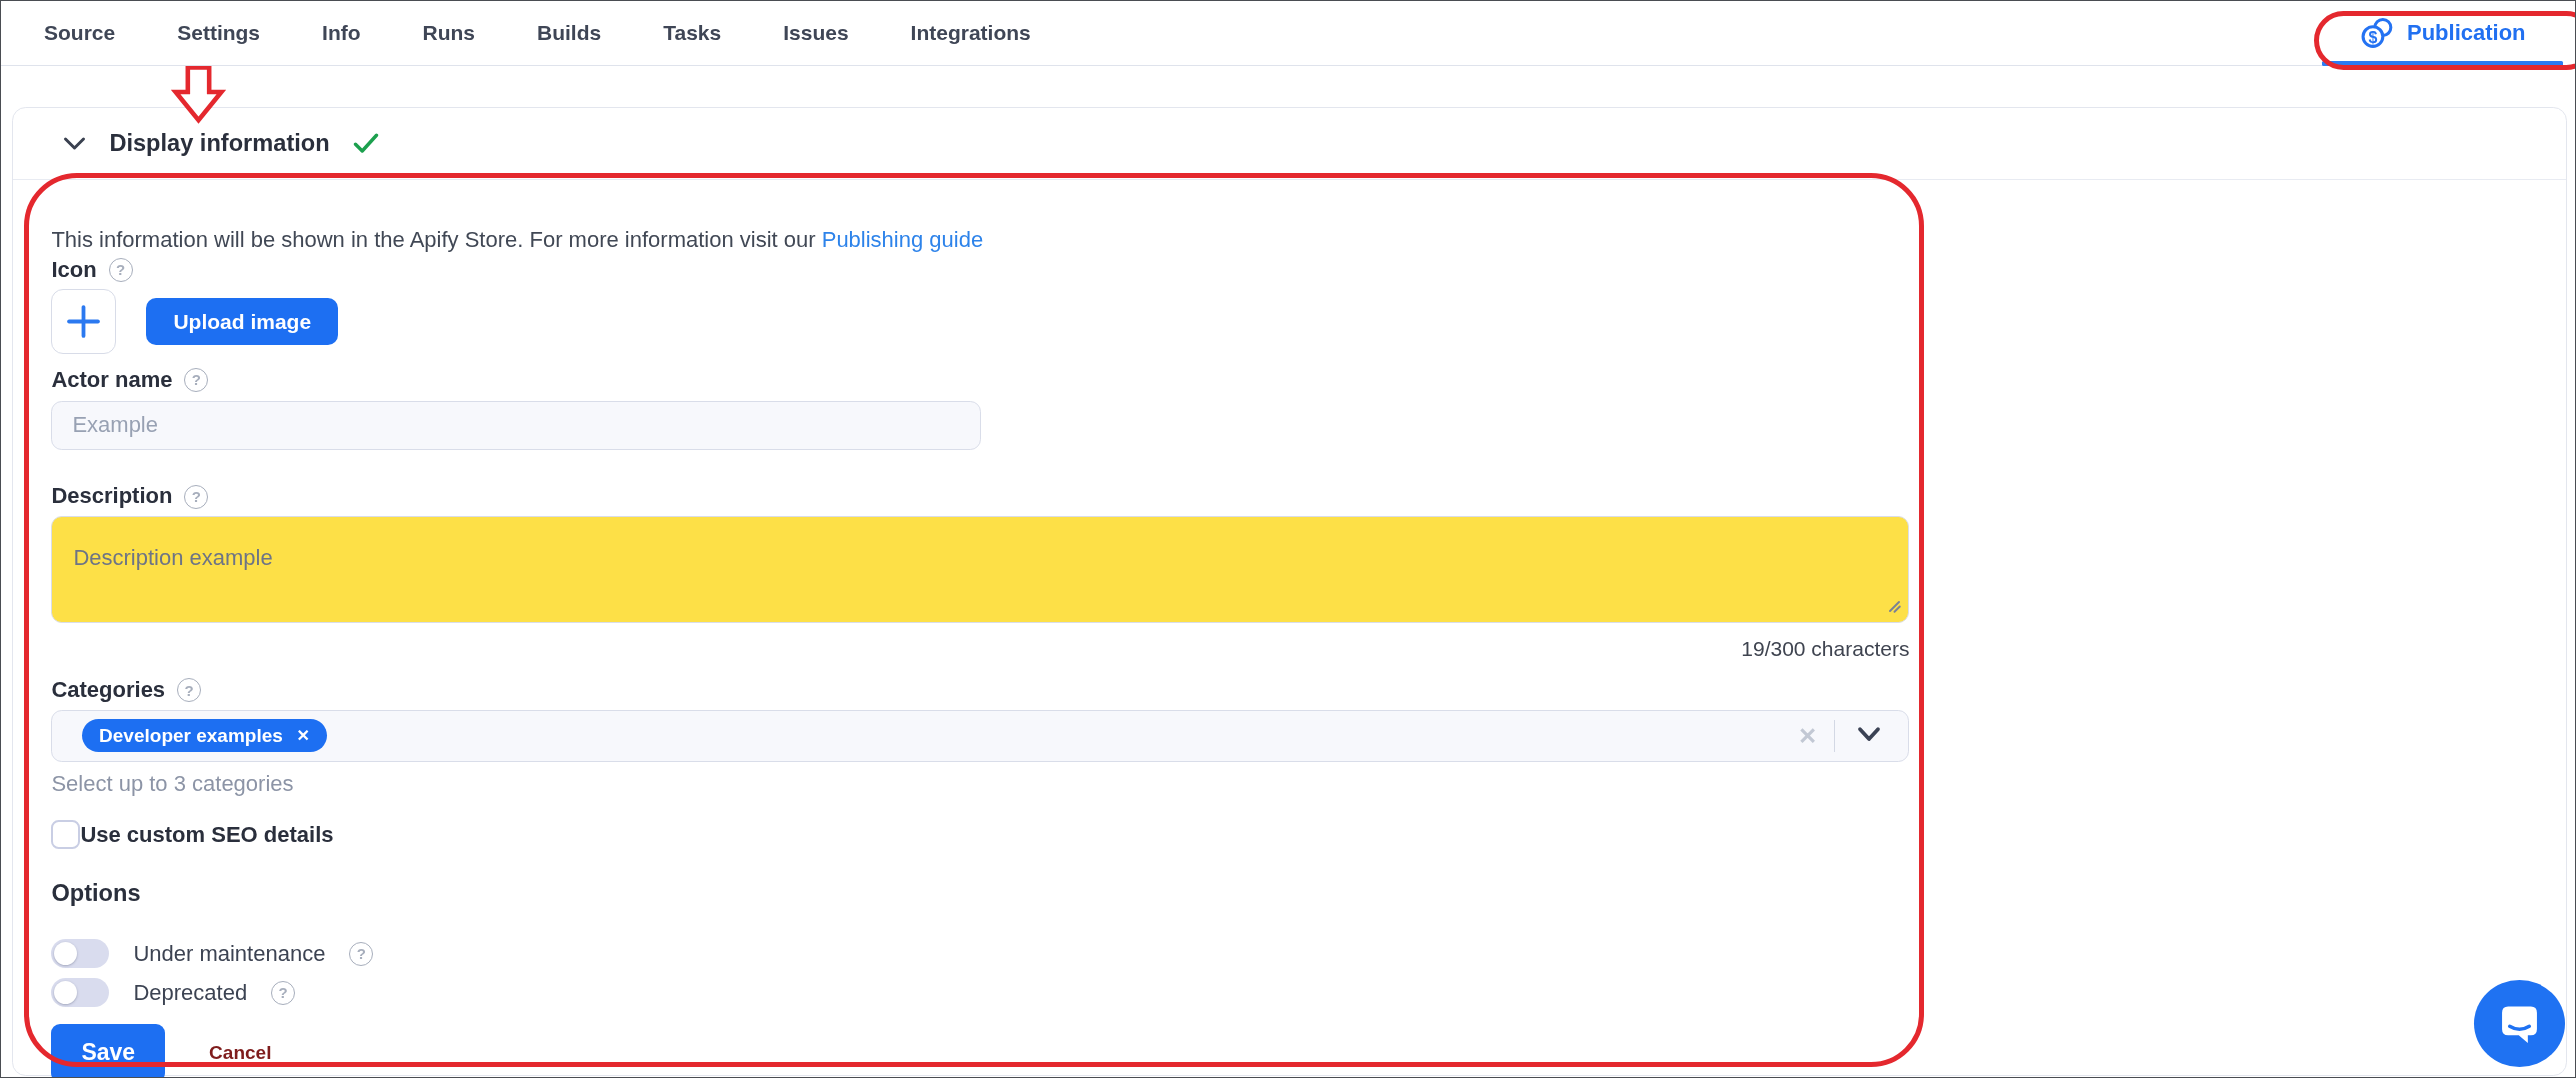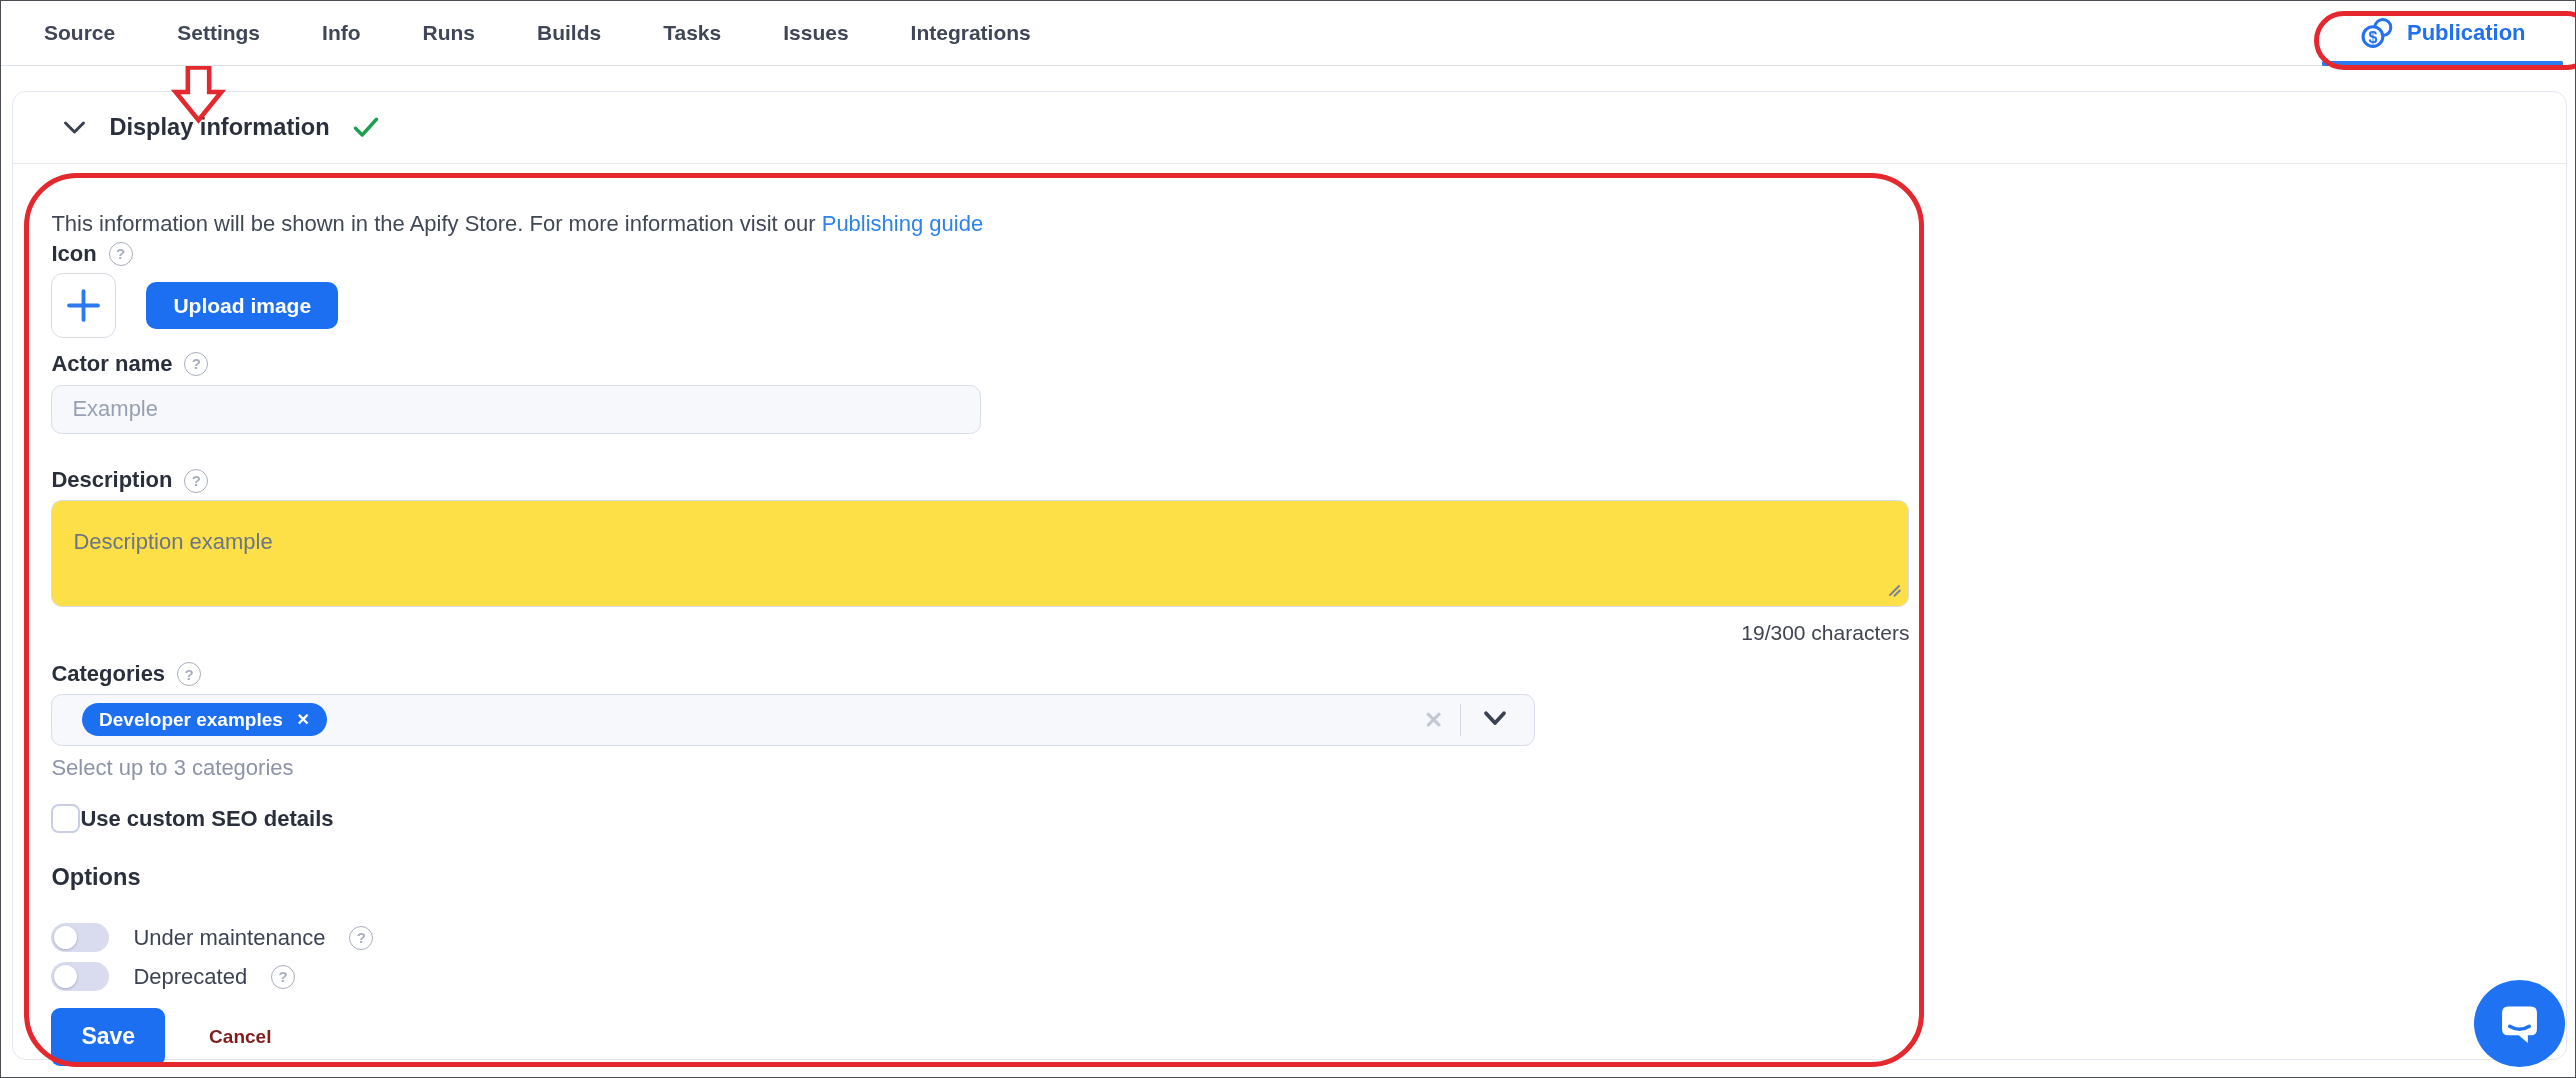--- a/index.html
+++ b/index.html
@@ -36,21 +36,21 @@
     position:absolute; left:2313px; top:10px; width:282px; height:59px;
     border:5.3px solid #e4282e; border-radius:30px; pointer-events:none; z-index:50;
   }
   .ann-rect {
     position:absolute; left:23px; top:172px; width:1900px; height:894px;
     border:5.3px solid #e4282e; border-radius:53px; pointer-events:none; z-index:50;
   }
   .ann-arrow { position:absolute; left:167px; top:65px; z-index:50; pointer-events:none; }
   
   .card {
-    position:absolute; left:11.4px; top:90px; width:2555px; height:969px;
+    position:absolute; left:11.4px; top:106px; width:2555px; height:969px;
     background:#fff; border:1.5px solid #e3e6ee; border-radius:13.7px;
   }
   .card-header {
     height:72px; display:flex; align-items:center; gap:23px;
     padding-left:50px; border-bottom:1.5px solid #e8ebf2; cursor:pointer;
   }
   .card-title { font-size:23.6px; font-weight:600; color:#2a2f3c; }
   .card-body { padding:46px 38px 0 38px; }
   
   .intro { font-size:22px; color:#414855; line-height:27px; }
@@ -86,21 +86,21 @@
   textarea.desc {
     width:100%; height:107px; resize:none;
     background:#fde047; border:1.5px solid #d9dde9; border-radius:10.7px;
     padding:27px 21px; font-family:inherit; font-size:22px; color:#6d7486; line-height:27px;
   }
   .resize-grip { position:absolute; right:7.6px; bottom:9px; cursor:nwse-resize; }
   .counter-row { width:1858px; margin-top:10.7px; text-align:right;
     font-size:21px; color:#3f4450; height:26px; }
   
   .select {
-    position:relative; margin-top:6px; width:1484px; height:52px;
+    position:relative; margin-top:6px; width:1858px; height:52px;
     background:#f7f8fc; border:1.5px solid #d9dde9; border-radius:10.7px;
     display:flex; align-items:center; padding-left:30px; cursor:pointer;
   }
   .tag {
     display:inline-flex; align-items:center; gap:13.7px;
     background:#1d6ff2; color:#fff; border-radius:760px;
     padding:5.3px 16.7px; font-size:19px; font-weight:600; cursor:default;
   }
   .tag .x { font-size:16px; font-weight:700; cursor:pointer; }
   .sel-clear {

